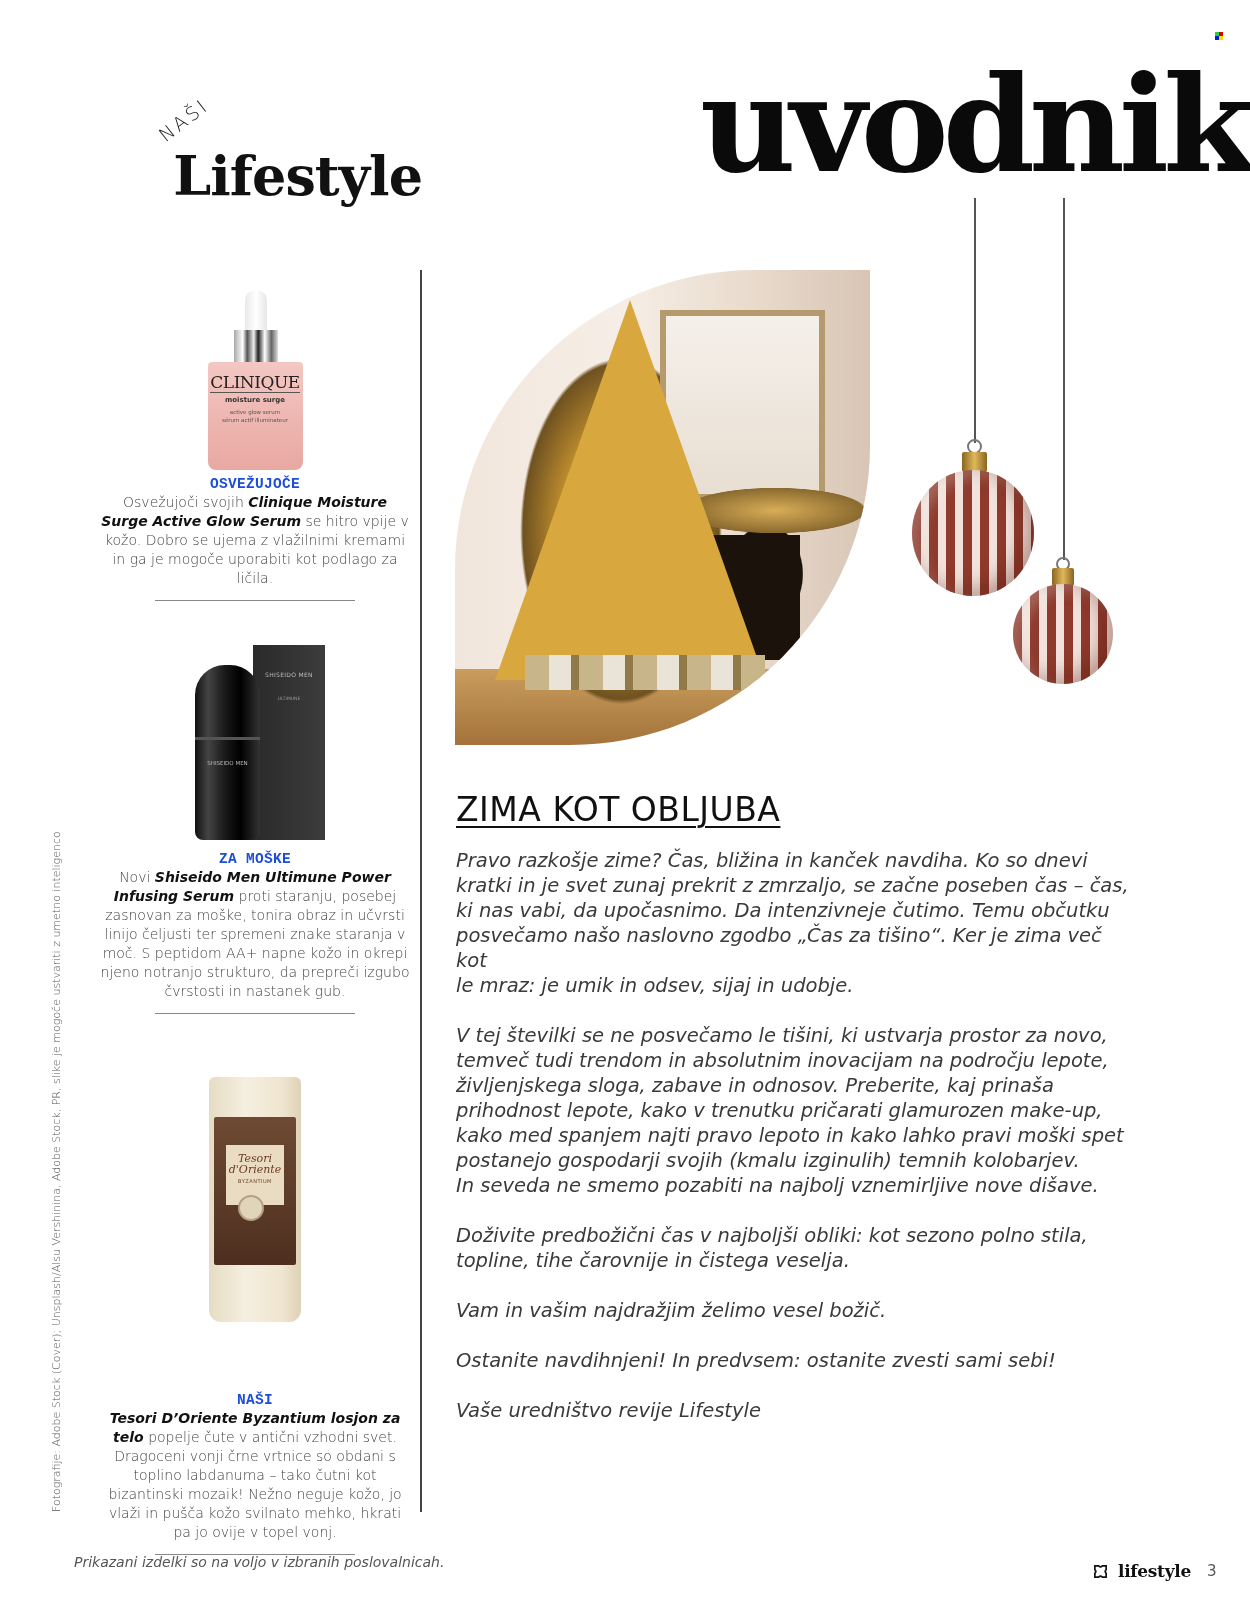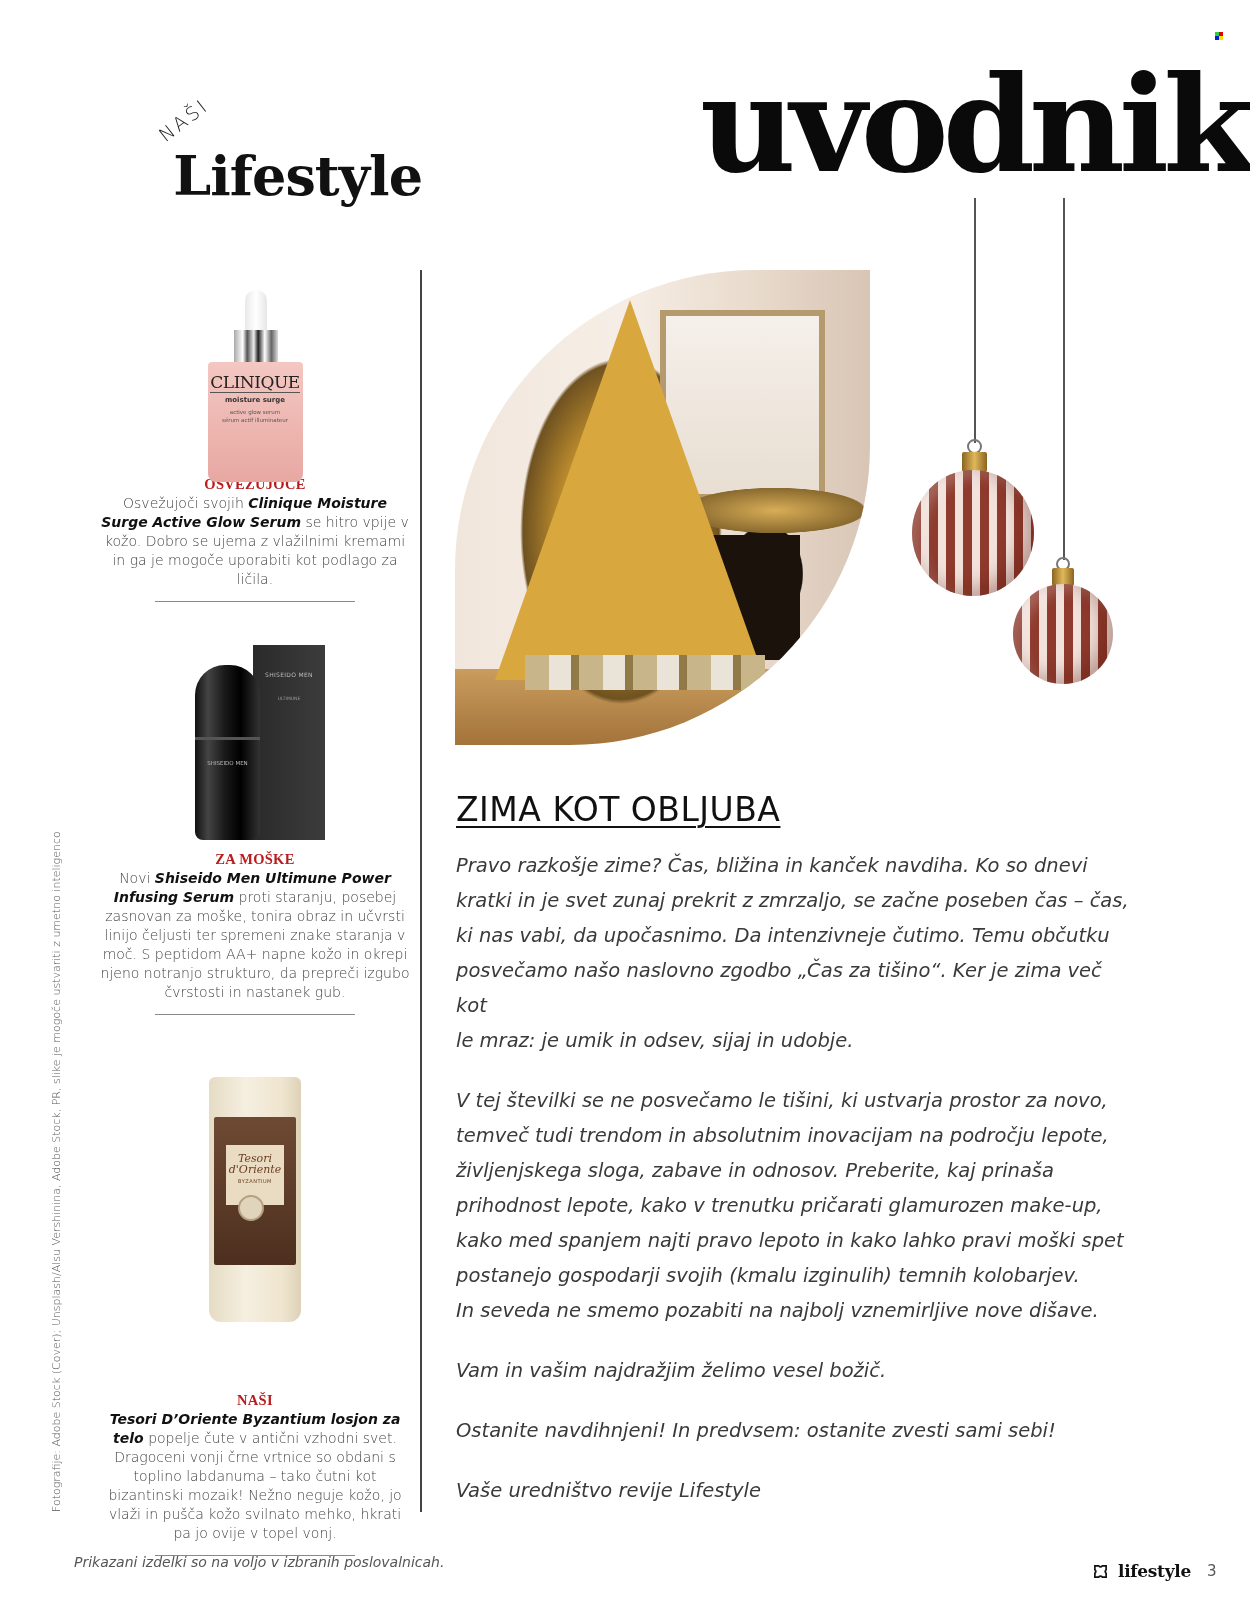--- a/index.html
+++ b/index.html
@@ -14,30 +14,30 @@
 
     
     .nasi { left: 168px; top: 124px; font-family: "DejaVu Sans", sans-serif; font-size: 19px; letter-spacing: 3px; color: #222; transform: rotate(-38deg); transform-origin: left bottom; font-weight: 300; }
     .lf-title { left: 150px; top: 150px; width: 272px; text-align: right; font-family: "DejaVu Serif", serif; font-weight: bold; font-size: 54px; line-height: 52px; color: #111; letter-spacing: -1px; }
 
     .divider-v { left: 420px; top: 270px; width: 2px; height: 1242px; background: #444; }
 
     
     .product { left: 100px; width: 310px; text-align: center; }
     .prod-img { margin: 0 auto; position: relative; }
-    .prod-cat { font-family: Liberation Serif, serif; font-weight: bold; font-size: 14.5px; color: #b91c1c; margin-top: 6px; letter-spacing: 0.3px; }
+    .prod-cat { font-family: Liberation Mono, monospace; font-weight: bold; font-size: 14.5px; color: #1d4ed8; margin-top: 6px; letter-spacing: 0.3px; }
     .prod-desc { font-family: "DejaVu Sans", sans-serif; font-size: 14px; line-height: 19px; color: #444; margin-top: 1px; font-weight: 300; }
     .prod-desc b { color: #111; font-style: italic; font-weight: bold; }
     .prod-rule { width: 200px; height: 1px; background: #888; margin: 12px auto 0; }
 
     
     .clinique { width: 95px; height: 180px; }
     .clinique .dropper-bulb { position: absolute; left: 37px; top: 0; width: 22px; height: 42px; background: linear-gradient(90deg,#e9e9e9,#fff,#e6e6e6); border-radius: 10px 10px 2px 2px; }
     .clinique .collar { position: absolute; left: 26px; top: 40px; width: 44px; height: 34px; background: linear-gradient(90deg,#aaa 0%,#fff 20%,#555 30%,#eee 45%,#222 55%,#fff 70%,#666 85%,#ddd 100%); }
-    .clinique .body { position: absolute; left: 0; top: 72px; width: 95px; height: 120px; background: linear-gradient(180deg,#f4c7c2,#e8a8a2); border-radius: 4px 4px 8px 8px; text-align: center; }
+    .clinique .body { position: absolute; left: 0; top: 72px; width: 95px; height: 108px; background: linear-gradient(180deg,#f4c7c2,#e8a8a2); border-radius: 4px 4px 8px 8px; text-align: center; }
     .clinique .brand { font-family: "DejaVu Serif", serif; font-size: 17px; color: #222; margin-top: 10px; letter-spacing: -0.5px; border-bottom: 1px solid #555; display: inline-block; }
     .clinique .line { font-size: 7px; font-weight: bold; color: #333; margin-top: 3px; }
     .clinique .small { font-size: 5.5px; color: #555; line-height: 8px; margin-top: 4px; }
 
     
     .shiseido { width: 140px; height: 200px; }
     .shiseido .box { position: absolute; right: 0; top: 0; width: 72px; height: 195px; background: linear-gradient(90deg,#2a2a2a,#3c3c3c); }
     .shiseido .box .t { color: #bbb; font-size: 6px; text-align: center; margin-top: 26px; letter-spacing: 0.3px; }
     .shiseido .box .t2 { color: #999; font-size: 4.5px; text-align: center; margin-top: 18px; }
     .shiseido .bottle { position: absolute; left: 10px; top: 20px; width: 65px; height: 175px; background: linear-gradient(90deg,#111 0%,#444 20%,#1a1a1a 45%,#000 70%,#333 100%); border-radius: 30px 30px 8px 8px; }
@@ -70,21 +70,21 @@
     .photo .tree { position: absolute; left: 40px; top: 30px; width: 0; height: 0; border-left: 135px solid transparent; border-right: 135px solid transparent; border-bottom: 380px solid #d8a83f; filter: blur(0.5px); }
     .photo .gifts { position: absolute; left: 70px; top: 385px; width: 240px; height: 35px; background: repeating-linear-gradient(90deg,#c8b68a 0 24px,#eae4d8 24px 46px,#8f7a48 46px 54px); }
 
     .string { width: 2px; background: #555; }
     .ornament { border-radius: 50%; background: repeating-linear-gradient(90deg, #8e3a2c 0 9px, #f3e2dc 9px 17px); box-shadow: inset -10px -6px 20px rgba(80,20,10,0.35), inset 8px 6px 14px rgba(255,255,255,0.25); }
     .cap { background: linear-gradient(90deg,#8a6520,#e0b85a,#8a6520); border-radius: 2px; }
     .loop { border: 2px solid #777; border-radius: 50%; }
 
     .headline { left: 456px; top: 790px; font-family: "DejaVu Sans", sans-serif; font-size: 33px; color: #111; text-decoration: underline; text-decoration-thickness: 2px; text-underline-offset: 5px; letter-spacing: 0.5px; }
 
-    .body-text { left: 456px; top: 848px; width: 680px; font-family: "DejaVu Sans", sans-serif; font-style: italic; font-size: 19.5px; line-height: 35px; color: #3a3a3a; font-weight: 300; }
+    .body-text { left: 456px; top: 848px; width: 680px; font-family: "DejaVu Sans", sans-serif; font-style: italic; font-size: 19.5px; line-height: 25px; color: #3a3a3a; font-weight: 300; }
     .body-text p { margin-bottom: 25px; white-space: pre-line; }
 
     .credit { left: 50px; top: 1512px; transform: rotate(-90deg); transform-origin: left top; font-family: "DejaVu Sans", sans-serif; font-size: 11px; color: #555; white-space: nowrap; font-weight: 300; }
 
     .footnote { left: 74px; top: 1554px; font-family: "DejaVu Sans", sans-serif; font-style: italic; font-size: 14px; color: #555; }
 
     .brand-footer { left: 1093px; top: 1561px; display: flex; align-items: center; gap: 10px; }
     .brand-footer .logo-mark { width: 15px; height: 15px; }
     .brand-footer .name { font-family: "DejaVu Serif", serif; font-weight: bold; font-size: 17px; color: #111; letter-spacing: -0.3px; }
     .brand-footer .pg { font-family: "DejaVu Sans", sans-serif; font-size: 15px; color: #555; margin-left: 6px; }
@@ -181,20 +181,22 @@
 ki nas vabi, da upočasnimo. Da intenzivneje čutimo. Temu občutku
 posvečamo našo naslovno zgodbo „Čas za tišino“. Ker je zima več kot
 le mraz: je umik in odsev, sijaj in udobje.</p>
   <p>V tej številki se ne posvečamo le tišini, ki ustvarja prostor za novo,
 temveč tudi trendom in absolutnim inovacijam na področju lepote,
 življenjskega sloga, zabave in odnosov. Preberite, kaj prinaša
 prihodnost lepote, kako v trenutku pričarati glamurozen make-up,
 kako med spanjem najti pravo lepoto in kako lahko pravi moški spet
 postanejo gospodarji svojih (kmalu izginulih) temnih kolobarjev.
 In seveda ne smemo pozabiti na najbolj vznemirljive nove dišave.</p>
+  <p>Doživite predbožični čas v najboljši obliki: kot sezono polno stila,
+topline, tihe čarovnije in čistega veselja.</p>
   <p>Vam in vašim najdražjim želimo vesel božič.</p>
   <p>Ostanite navdihnjeni! In predvsem: ostanite zvesti sami sebi!</p>
   <p>Vaše uredništvo revije Lifestyle</p>
 </div>
 
 <div class="abs credit">Fotografije: Adobe Stock (Cover); Unsplash/Alsu Vershinina, Adobe Stock, PR, slike je mogoče ustvariti z umetno inteligenco</div>
 <div class="abs footnote">Prikazani izdelki so na voljo v izbranih poslovalnicah.</div>
 
 <div class="abs brand-footer">
   <svg class="logo-mark" viewBox="0 0 16 16">

